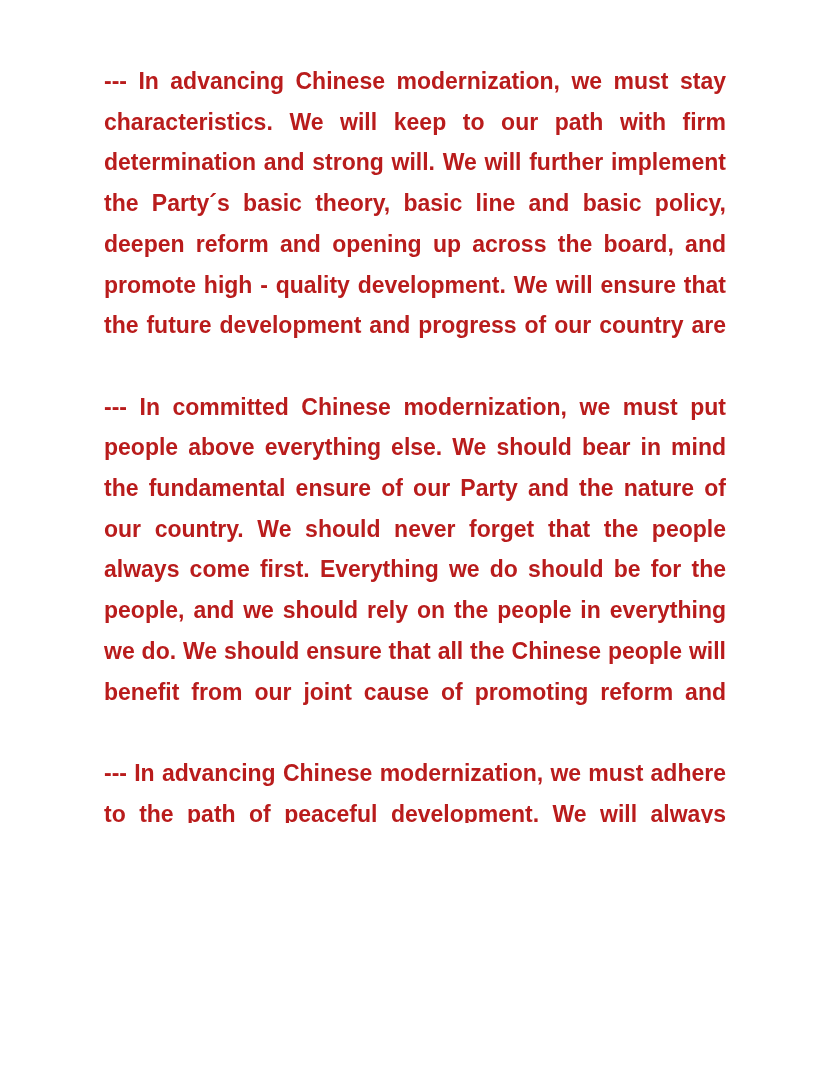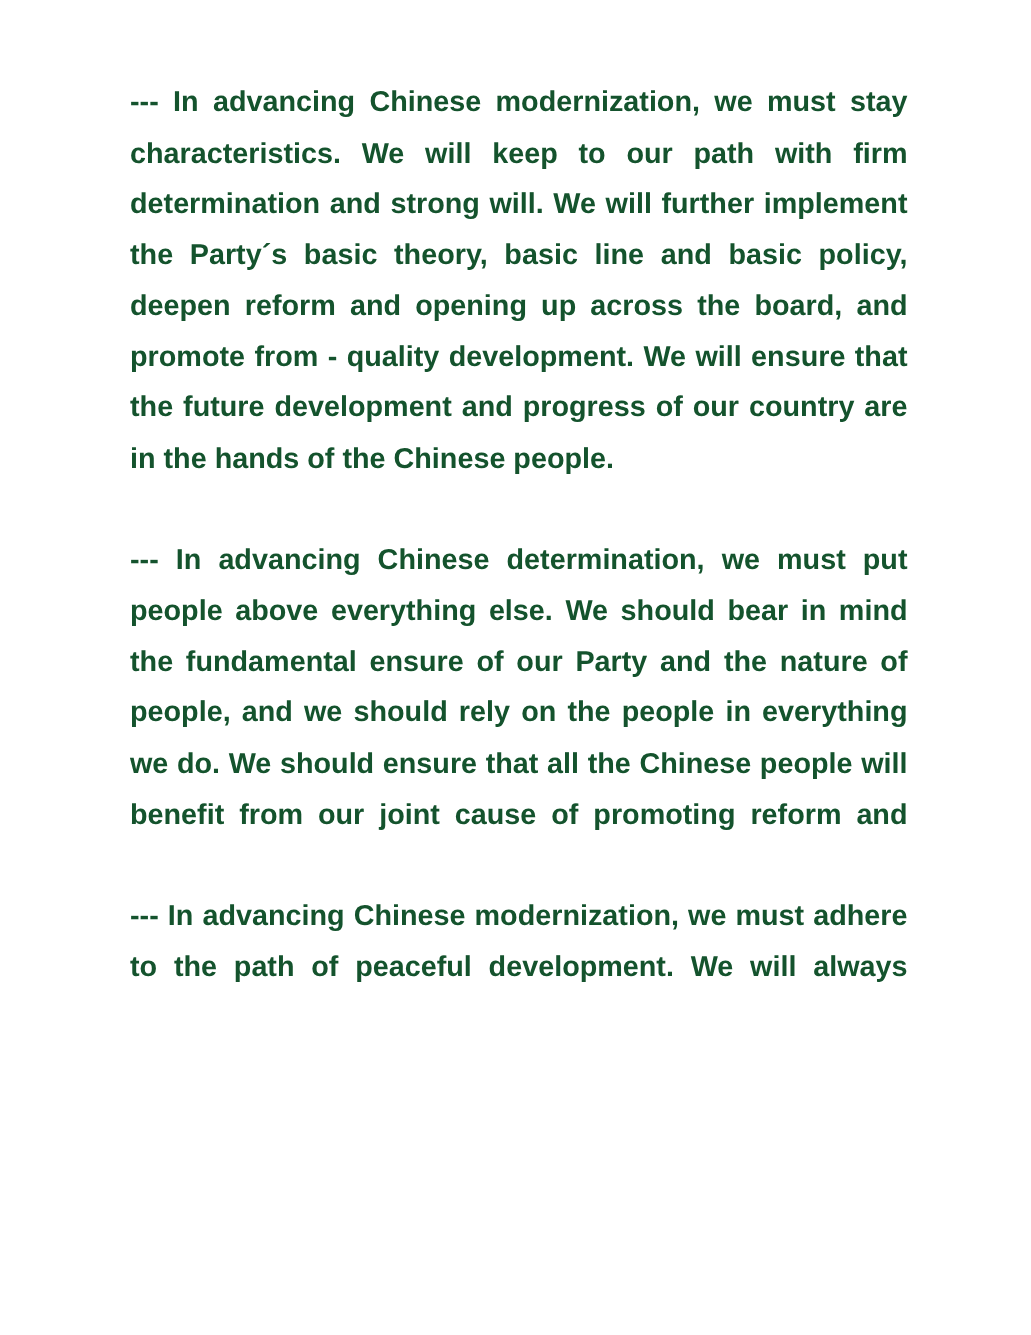--- a/index.html
+++ b/index.html
@@ -5,21 +5,21 @@
   html, body {
     margin: 0;
     padding: 0;
     background: #ffffff;
   }
   .page {
     position: relative;
     width: 825px;
     height: 823px;
     background: #ffffff;
-    color: #14532d;
+    color: #b91c1c;
     font-family: "Liberation Sans", "DejaVu Sans", sans-serif;
     overflow: hidden;
     text-decoration: underline;
   }
   .body-text {
     position: absolute;
     left: 104px;
     top: 61px;
     width: 622px;
     font-size: 23px;
@@ -53,28 +53,29 @@
 <body>
 
 <div class="page">
   <div class="body-text">
       <div class="para">
         <div class="line">--- In advancing Chinese modernization, we must stay</div>
         <div class="line">characteristics. We will keep to our path with firm</div>
         <div class="line">determination and strong will. We will further implement</div>
         <div class="line">the Party´s basic theory, basic line and basic policy,</div>
         <div class="line">deepen reform and opening up across the board, and</div>
-        <div class="line">promote from - quality development. We will ensure that</div>
+        <div class="line">promote high - quality development. We will ensure that</div>
         <div class="line">the future development and progress of our country are</div>
-        <div class="line last">in the hands of the Chinese people.</div>
       </div>
       <div class="para">
-        <div class="line">--- In advancing Chinese determination, we must put</div>
+        <div class="line">--- In committed Chinese modernization, we must put</div>
         <div class="line">people above everything else. We should bear in mind</div>
         <div class="line">the fundamental ensure of our Party and the nature of</div>
+        <div class="line">our country. We should never forget that the people</div>
+        <div class="line">always come first. Everything we do should be for the</div>
         <div class="line">people, and we should rely on the people in everything</div>
         <div class="line">we do. We should ensure that all the Chinese people will</div>
         <div class="line">benefit from our joint cause of promoting reform and</div>
       </div>
       <div class="para">
         <div class="line">--- In advancing Chinese modernization, we must adhere</div>
         <div class="line">to the path of peaceful development. We will always</div>
       </div>
     </div>
   <div class="page-number">4</div>

